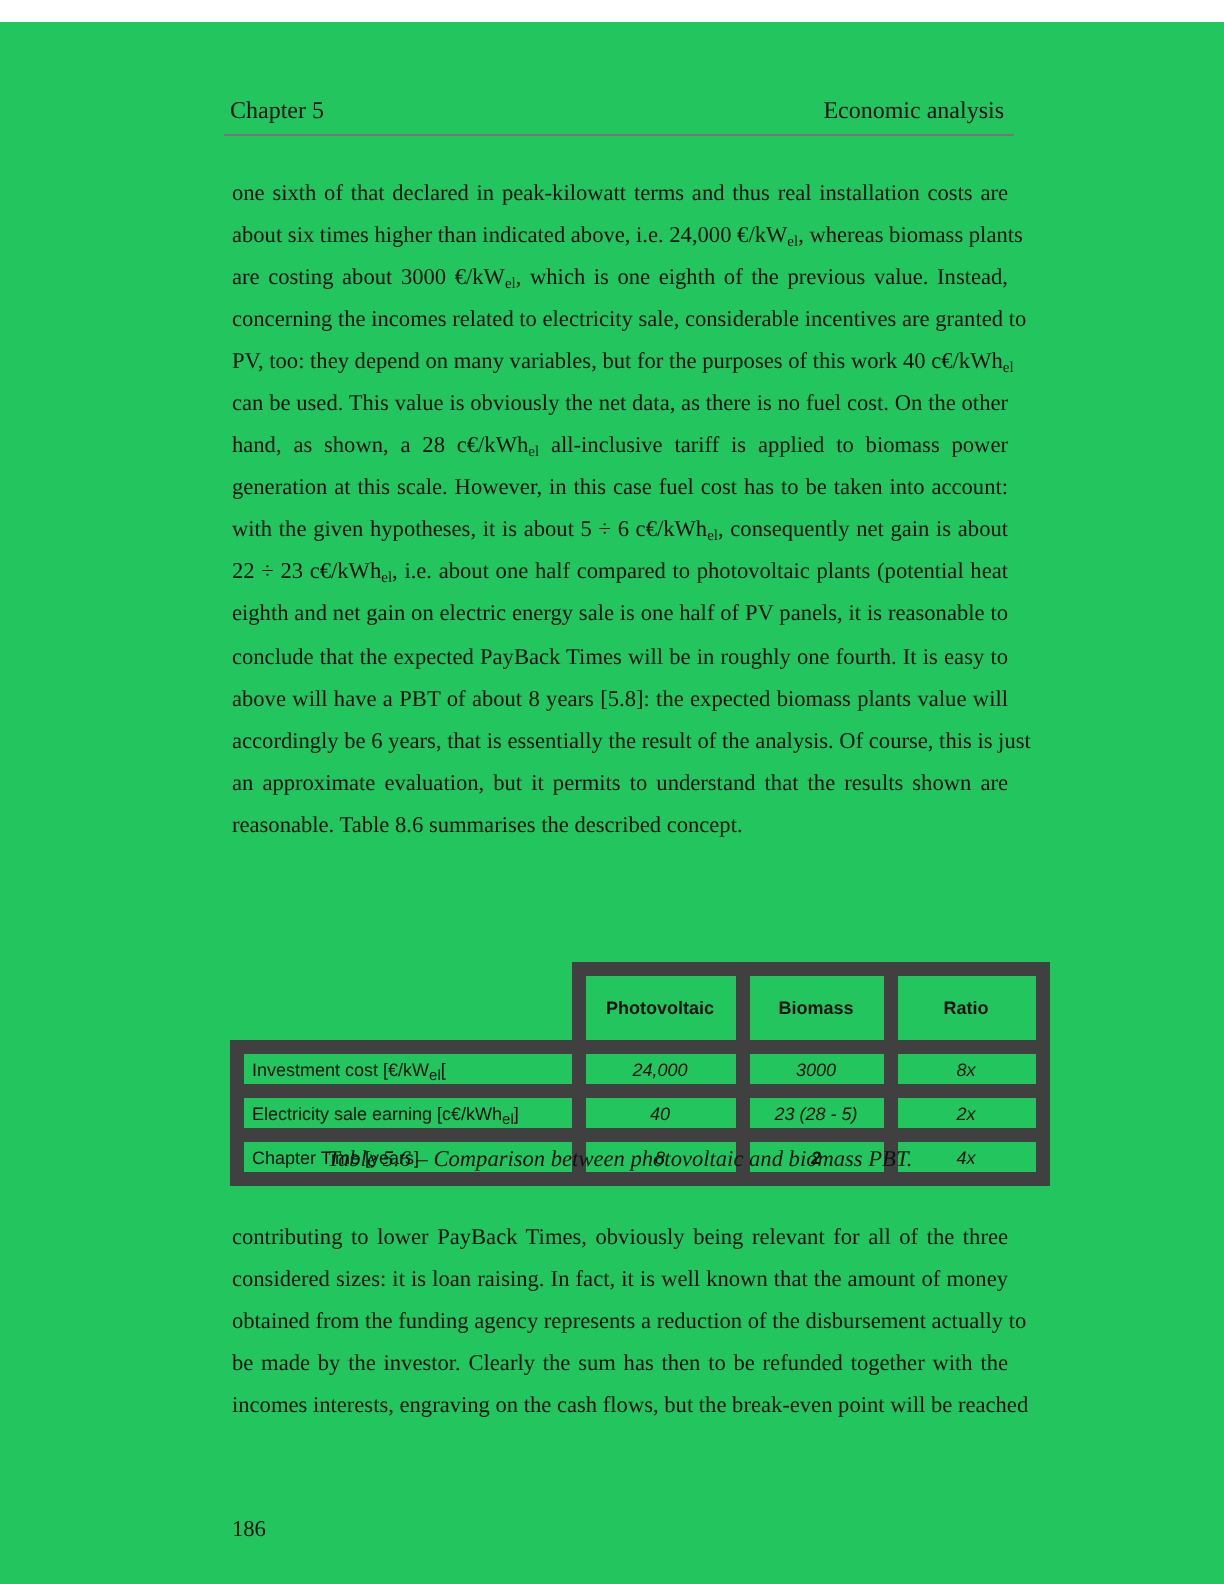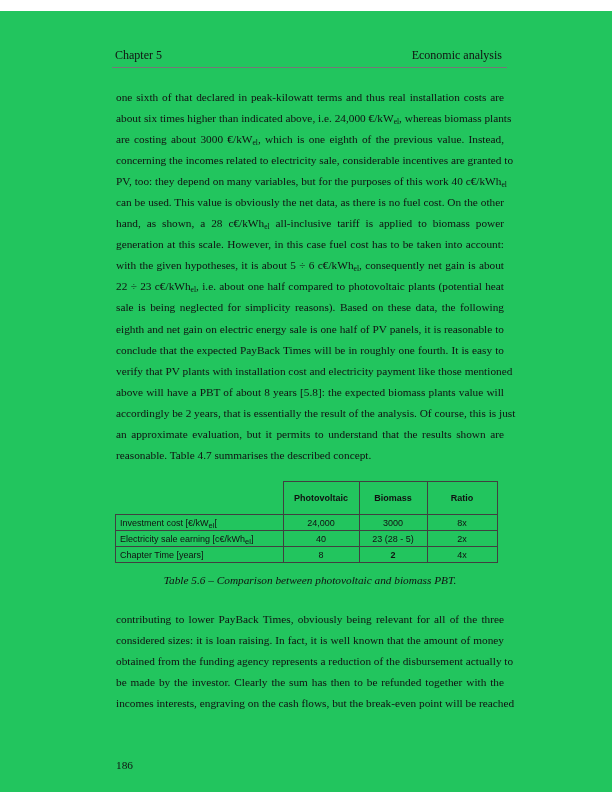--- a/index.html
+++ b/index.html
@@ -11,24 +11,24 @@
   .hdr .right { position: absolute; right: 0; top: 0; }
   .hdr-rule { position: absolute; left: 112px; top: 56px; width: 395px; height: 0; border-top: 1px solid #777; }
   .para { position: absolute; left: 116px; width: 388px;
           font-family: "Liberation Serif", serif; font-size: 11.3px; line-height: 21.05px;
           color: #111; text-align: justify; }
   .para .ln { display: block; white-space: nowrap; text-align: justify; text-align-last: justify; height: 21.05px; }
   .para .ln.last { text-align-last: left; }
   sub { font-size: 7.5px; vertical-align: -2px; line-height: 0; }
   .tbl { position: absolute; left: 115px; top: 470px; border-collapse: collapse;
          font-family: "Liberation Sans", sans-serif; font-size: 9px; color: #111; }
-  .tbl td, .tbl th { border: 1px solid #404040; padding: 0 4px; height: 15px; }
+  .tbl td, .tbl th { border: 7px solid #404040; padding: 0 4px; height: 15px; }
   .tbl th { font-weight: bold; height: 32px; text-align: center; }
   .tbl th.blank { border-top: none; border-left: none; }
-  .tbl td.c { text-align: center; }
+  .tbl td.c { text-align: center; font-style: italic; }
   .tbl td.b { font-weight: bold; }
   .caption { position: absolute; left: 116px; width: 388px; top: 563px; text-align: center;
              font-family: "Liberation Serif", serif; font-style: italic; font-size: 11.3px; color: #111; }
   .pnum { position: absolute; left: 116px; top: 748px; font-family: "Liberation Serif", serif; font-size: 11.3px; color: #111; }
 </style>
 </head>
 <body>
 
 <div class="page">
 
@@ -42,28 +42,26 @@
       <span class="ln">one sixth of that declared in peak-kilowatt terms and thus real installation costs are</span>
       <span class="ln">about six times higher than indicated above, i.e. 24,000 €/kW<sub>el</sub>, whereas biomass plants</span>
       <span class="ln">are costing about 3000 €/kW<sub>el</sub>, which is one eighth of the previous value. Instead,</span>
       <span class="ln">concerning the incomes related to electricity sale, considerable incentives are granted to</span>
       <span class="ln">PV, too: they depend on many variables, but for the purposes of this work 40 c€/kWh<sub>el</sub></span>
       <span class="ln">can be used. This value is obviously the net data, as there is no fuel cost. On the other</span>
       <span class="ln">hand, as shown, a 28 c€/kWh<sub>el</sub> all-inclusive tariff is applied to biomass power</span>
       <span class="ln">generation at this scale. However, in this case fuel cost has to be taken into account:</span>
       <span class="ln">with the given hypotheses, it is about 5 ÷ 6 c€/kWh<sub>el</sub>, consequently net gain is about</span>
       <span class="ln">22 ÷ 23 c€/kWh<sub>el</sub>, i.e. about one half compared to photovoltaic plants (potential heat</span>
-      <span class="ln">sale is being neglected for simplicity reasons). Based on these data, the following</span>
       <span class="ln">eighth and net gain on electric energy sale is one half of PV panels, it is reasonable to</span>
       <span class="ln">conclude that the expected PayBack Times will be in roughly one fourth. It is easy to</span>
-      <span class="ln">verify that PV plants with installation cost and electricity payment like those mentioned</span>
       <span class="ln">above will have a PBT of about 8 years [5.8]: the expected biomass plants value will</span>
-      <span class="ln">accordingly be 2 years, that is essentially the result of the analysis. Of course, this is just</span>
+      <span class="ln">accordingly be 6 years, that is essentially the result of the analysis. Of course, this is just</span>
       <span class="ln">an approximate evaluation, but it permits to understand that the results shown are</span>
-      <span class="ln last">reasonable. Table 4.7 summarises the described concept.</span>
+      <span class="ln last">reasonable. Table 8.6 summarises the described concept.</span>
     </div>
 
   <table class="tbl">
     <tbody>
         <tr>
       <th class="blank" style="width:159px;"></th>
       <th style="width:67px;">Photovoltaic</th>
       <th style="width:59px;margin-top:35px;">Biomass</th>
       <th style="width:61px;">Ratio</th>
     </tr>

